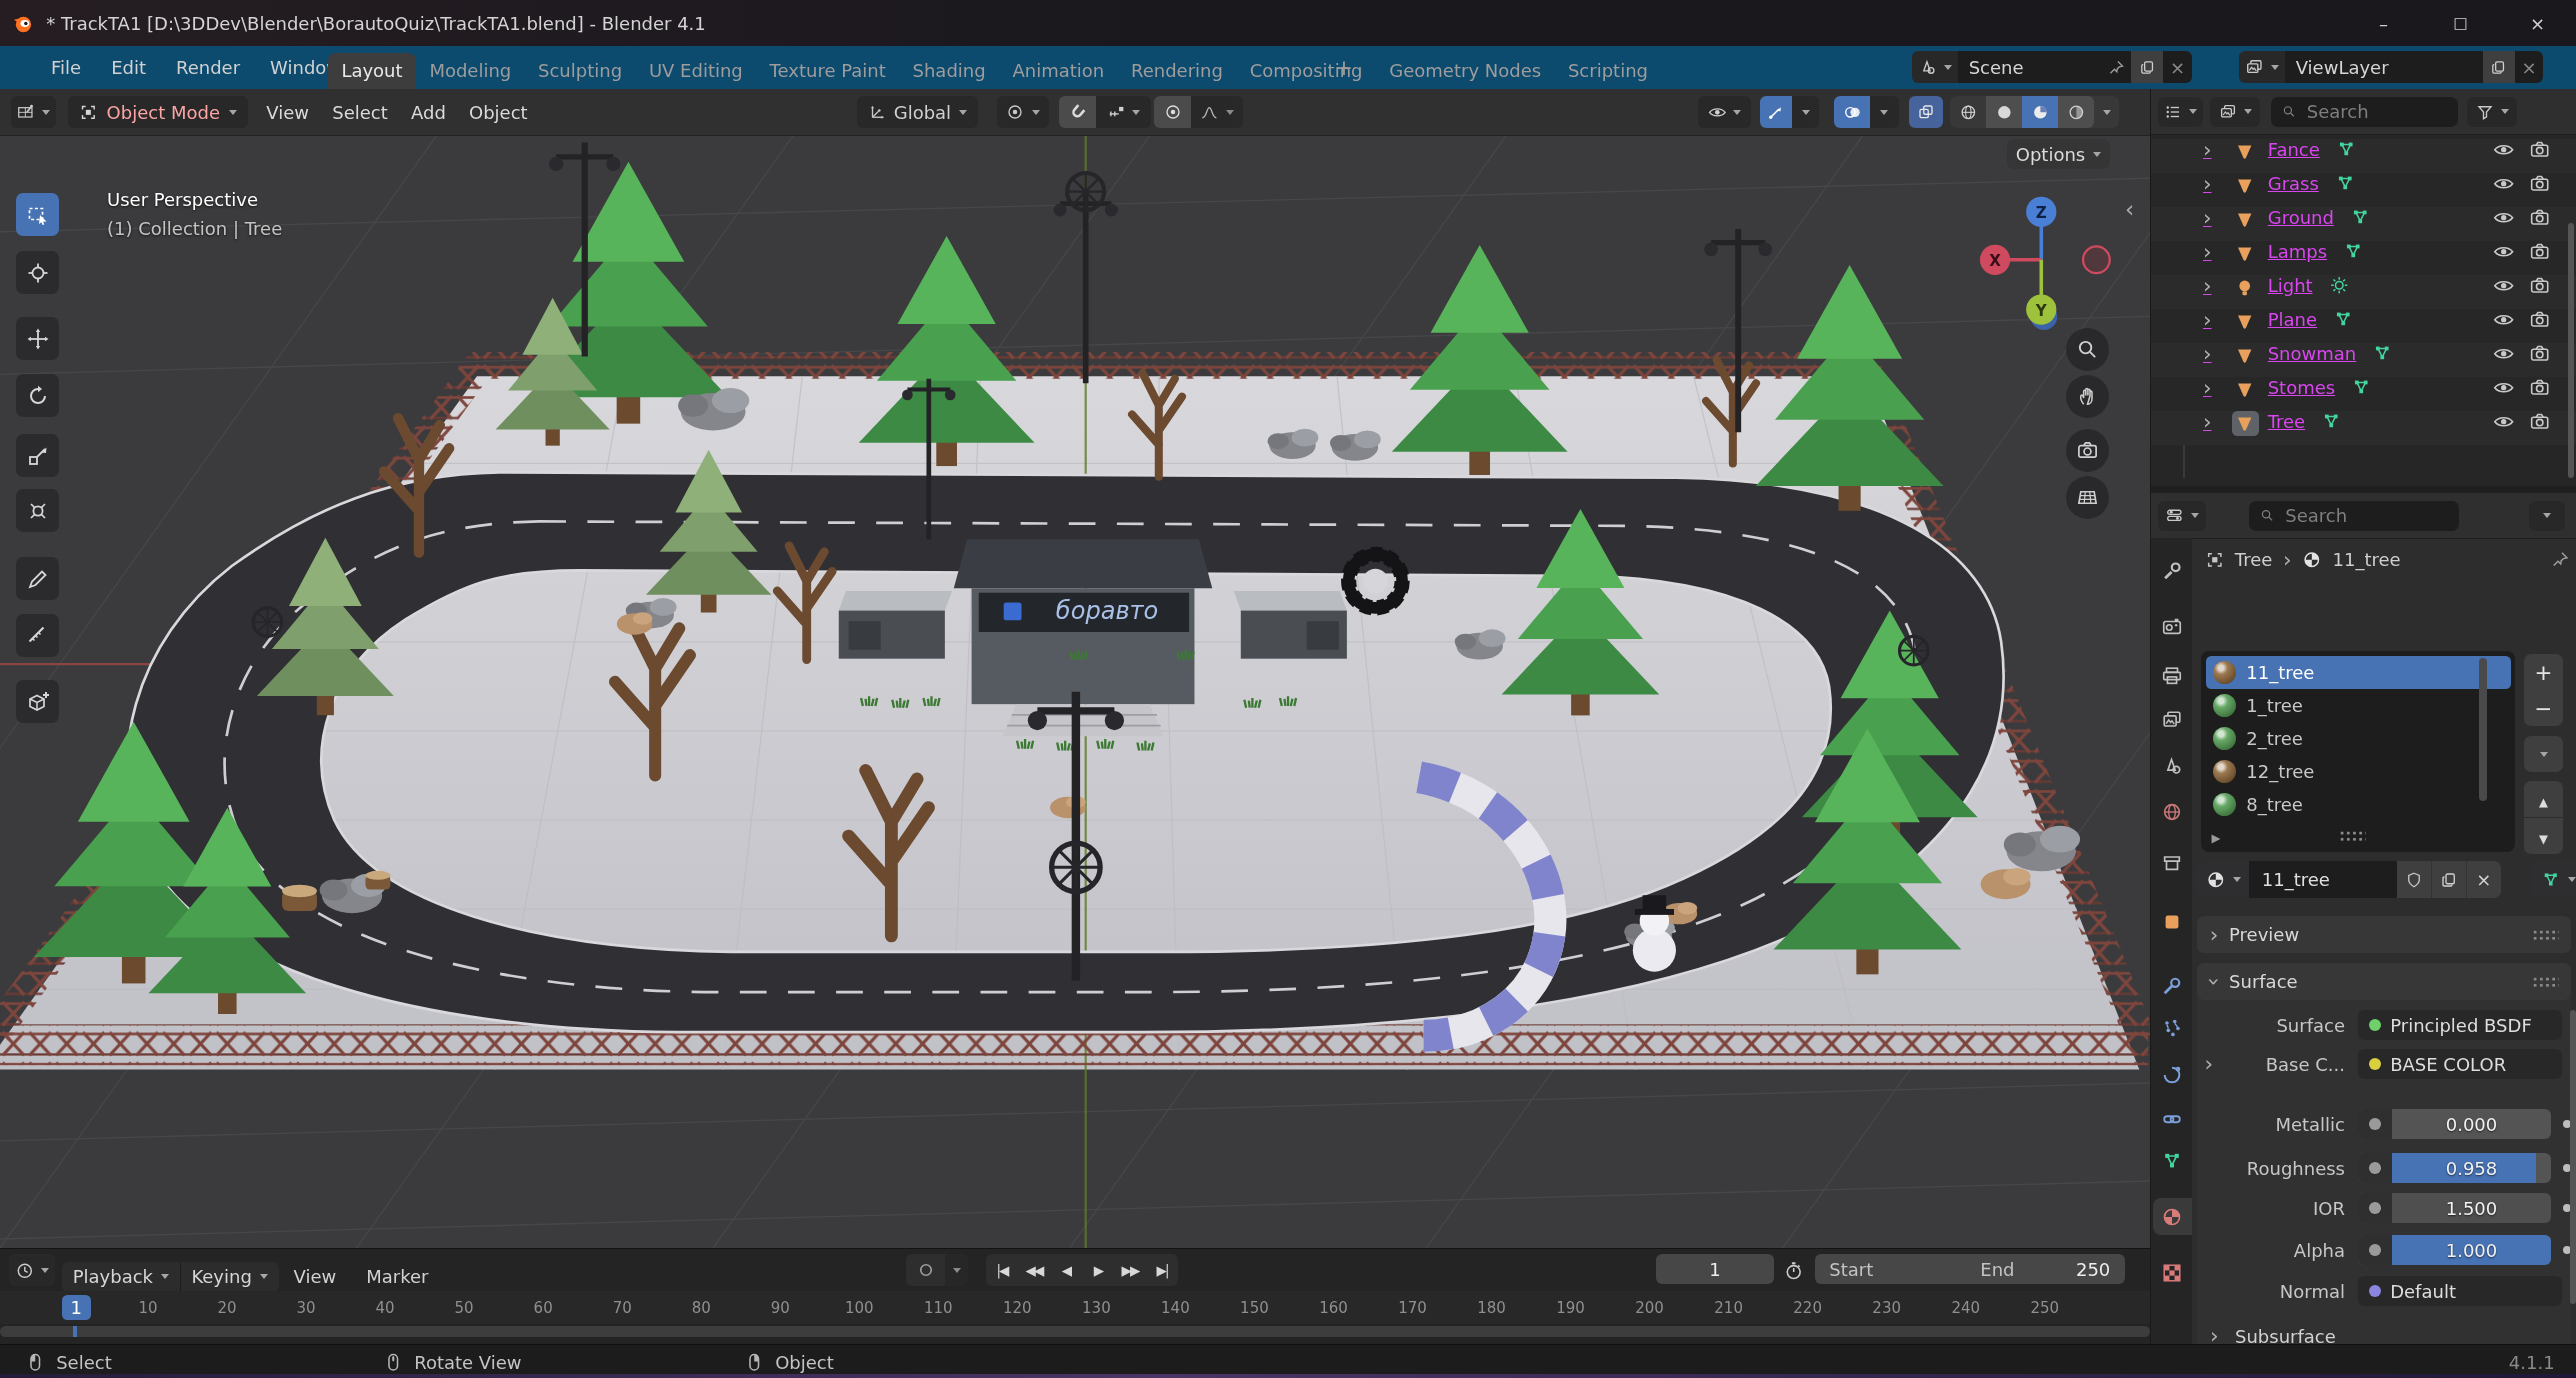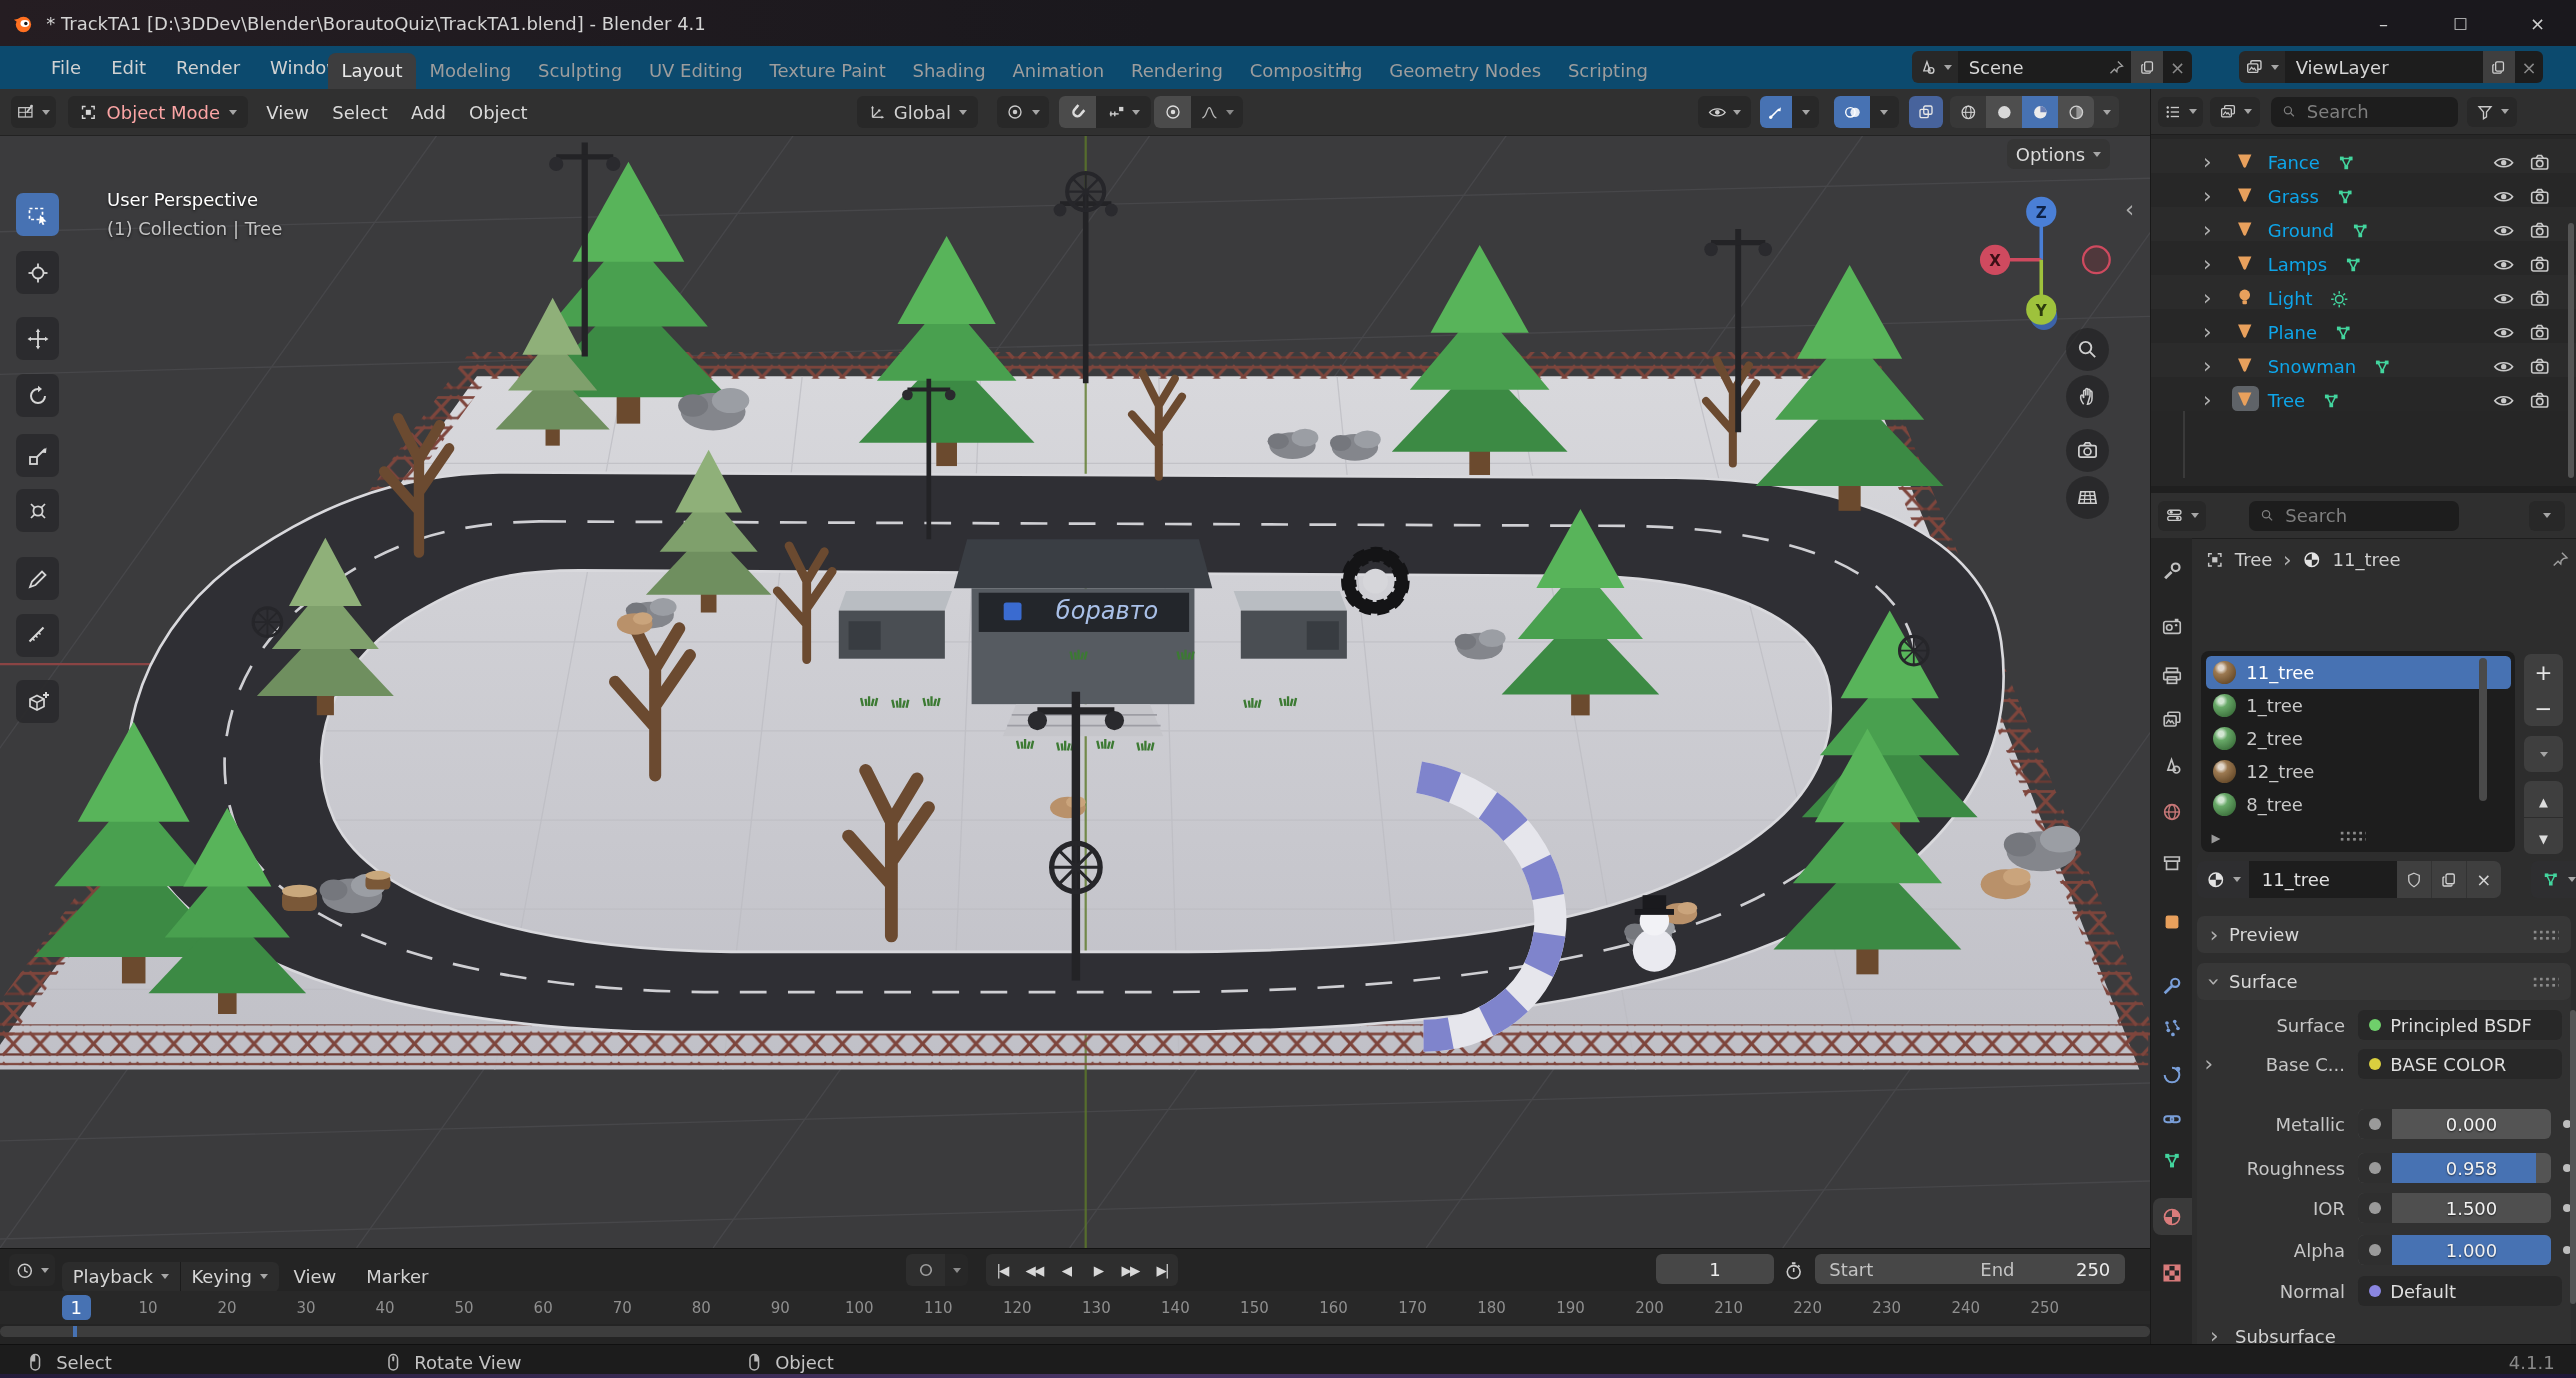--- a/index.html
+++ b/index.html
@@ -29,21 +29,21 @@
   
   .vphead{left:0;top:0;width:2150px;height:46px;background:#303030;border-bottom:0.9px solid #222;}
   .vpmenu{padding:0 11.6px;color:#dadada;}
   .toolbtn{width:43px;height:43px;border-radius:7.1px;background:rgba(42,42,44,.92);display:flex;align-items:center;justify-content:center;color:#d6d6d6;}
   .toolbtn.active{background:#4772b3;color:#fff;}
   .navbtn{width:43px;height:43px;border-radius:50%;background:rgba(36,36,38,.75);display:flex;align-items:center;justify-content:center;color:#cfcfcf;}
   
   .rightcol{left:2150px;top:89px;width:426px;height:1255px;background:#2d2d2d;border-left:1.8px solid #191919;}
   .outliner{left:0;top:0;width:426px;height:397px;background:#262626;}
   .ohead{left:0;top:0;width:426px;height:45px;background:#2f2f2f;border-bottom:0.9px solid #1e1e1e;}
-  .orow{display:flex;align-items:flex-end;height:34px;color:#0ea5e9;}
+  .orow{display:flex;align-items:flex-start;height:34px;color:#d946ef;text-decoration:underline;}
   .orow:nth-of-type(odd){background:#2b2b2b;} .orow:nth-of-type(even){background:#272727;}
   .oarr{margin-left:52px;width:18px;}
   .oiconw{margin-left:10.7px;width:27px;height:25px;display:flex;align-items:center;justify-content:center;color:#e8a05c;}
   .orow.sel .oiconw{background:#5f6368;border-radius:5.3px;}
   .oname{margin-left:9px;}
   .odata{margin-left:16px;color:#43d59e;}
   .osp{flex:1;}
   .oeye{width:21.4px;margin-right:14.3px;color:#c9c9c9;}
   .ocam{width:21.4px;margin-right:27px;color:#c9c9c9;}
   
@@ -1170,20 +1170,39 @@
           </svg>
           <span class="osp"></span>
           <svg class="ic oeye" height="21.4" viewBox="0 0 24 24">
             <use href="#i-eye"></use>
           </svg>
           <svg class="ic ocam" height="21.4" viewBox="0 0 24 24">
             <use href="#i-cam"></use>
           </svg>
         </div>
 
+        <div class="orow">
+          <span class="oarr arr-r"></span>
+          <span class="oiconw">
+            <svg class="ic" width="21.4" height="21.4" viewBox="0 0 24 24">
+              <use href="#i-meshobj"></use>
+            </svg>
+          </span>
+          <span class="oname">Stomes</span>
+          <svg class="ic odata" width="20.5" height="20.5" viewBox="0 0 24 24">
+            <use href="#i-meshdata"></use>
+          </svg>
+          <span class="osp"></span>
+          <svg class="ic oeye" height="21.4" viewBox="0 0 24 24">
+            <use href="#i-eye"></use>
+          </svg>
+          <svg class="ic ocam" height="21.4" viewBox="0 0 24 24">
+            <use href="#i-cam"></use>
+          </svg>
+        </div>
 
 
         <div class="orow sel">
           <span class="oarr arr-r"></span>
           <span class="oiconw">
             <svg class="ic" width="21.4" height="21.4" viewBox="0 0 24 24">
               <use href="#i-meshobj"></use>
             </svg>
           </span>
           <span class="oname">Tree</span>

